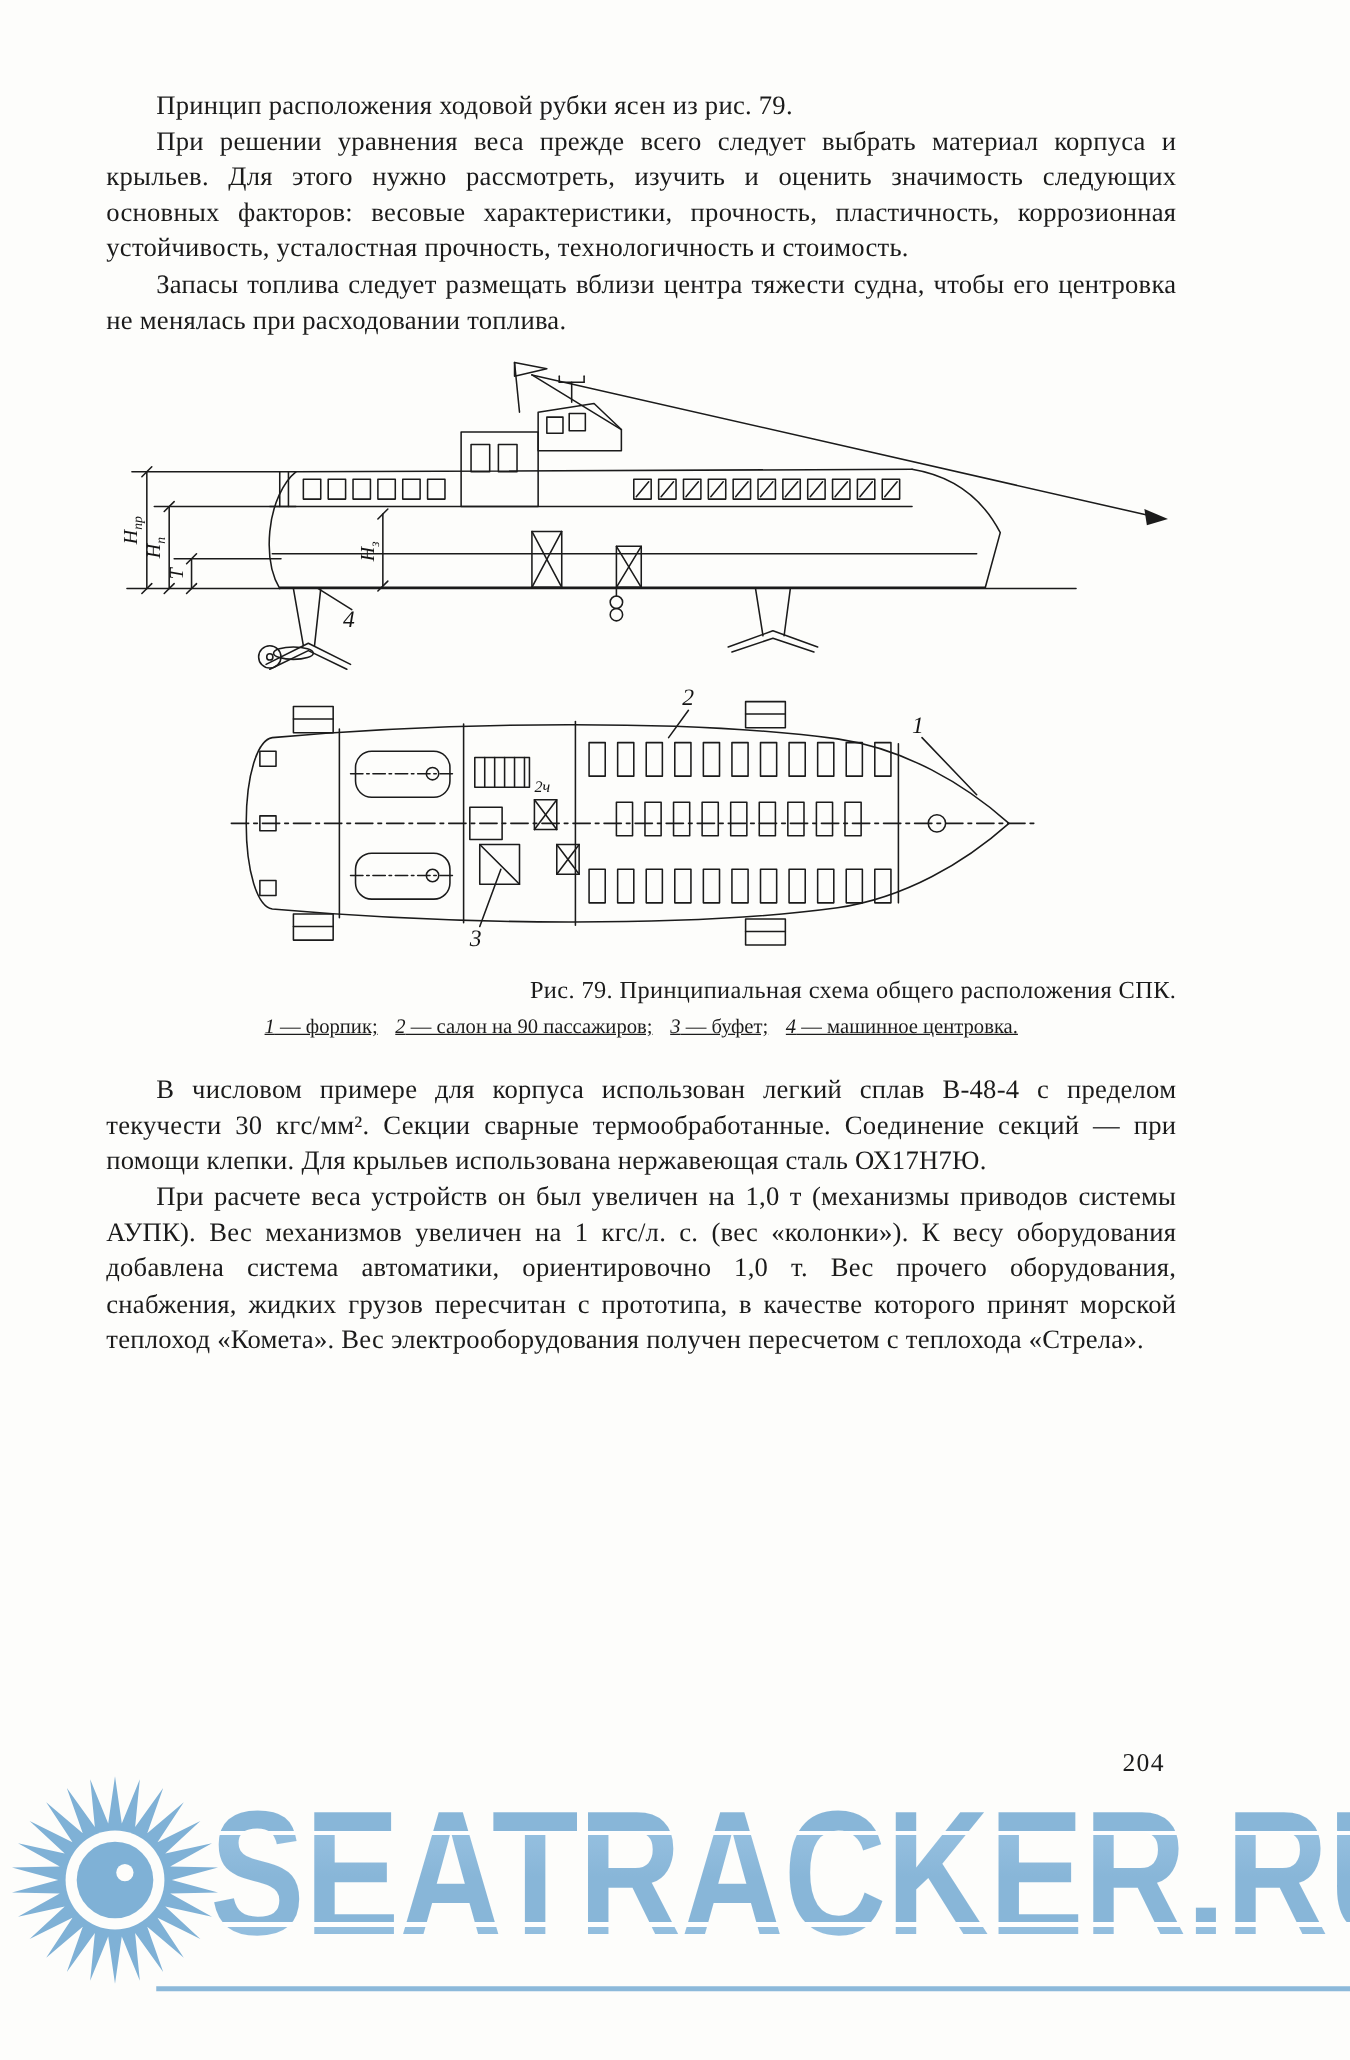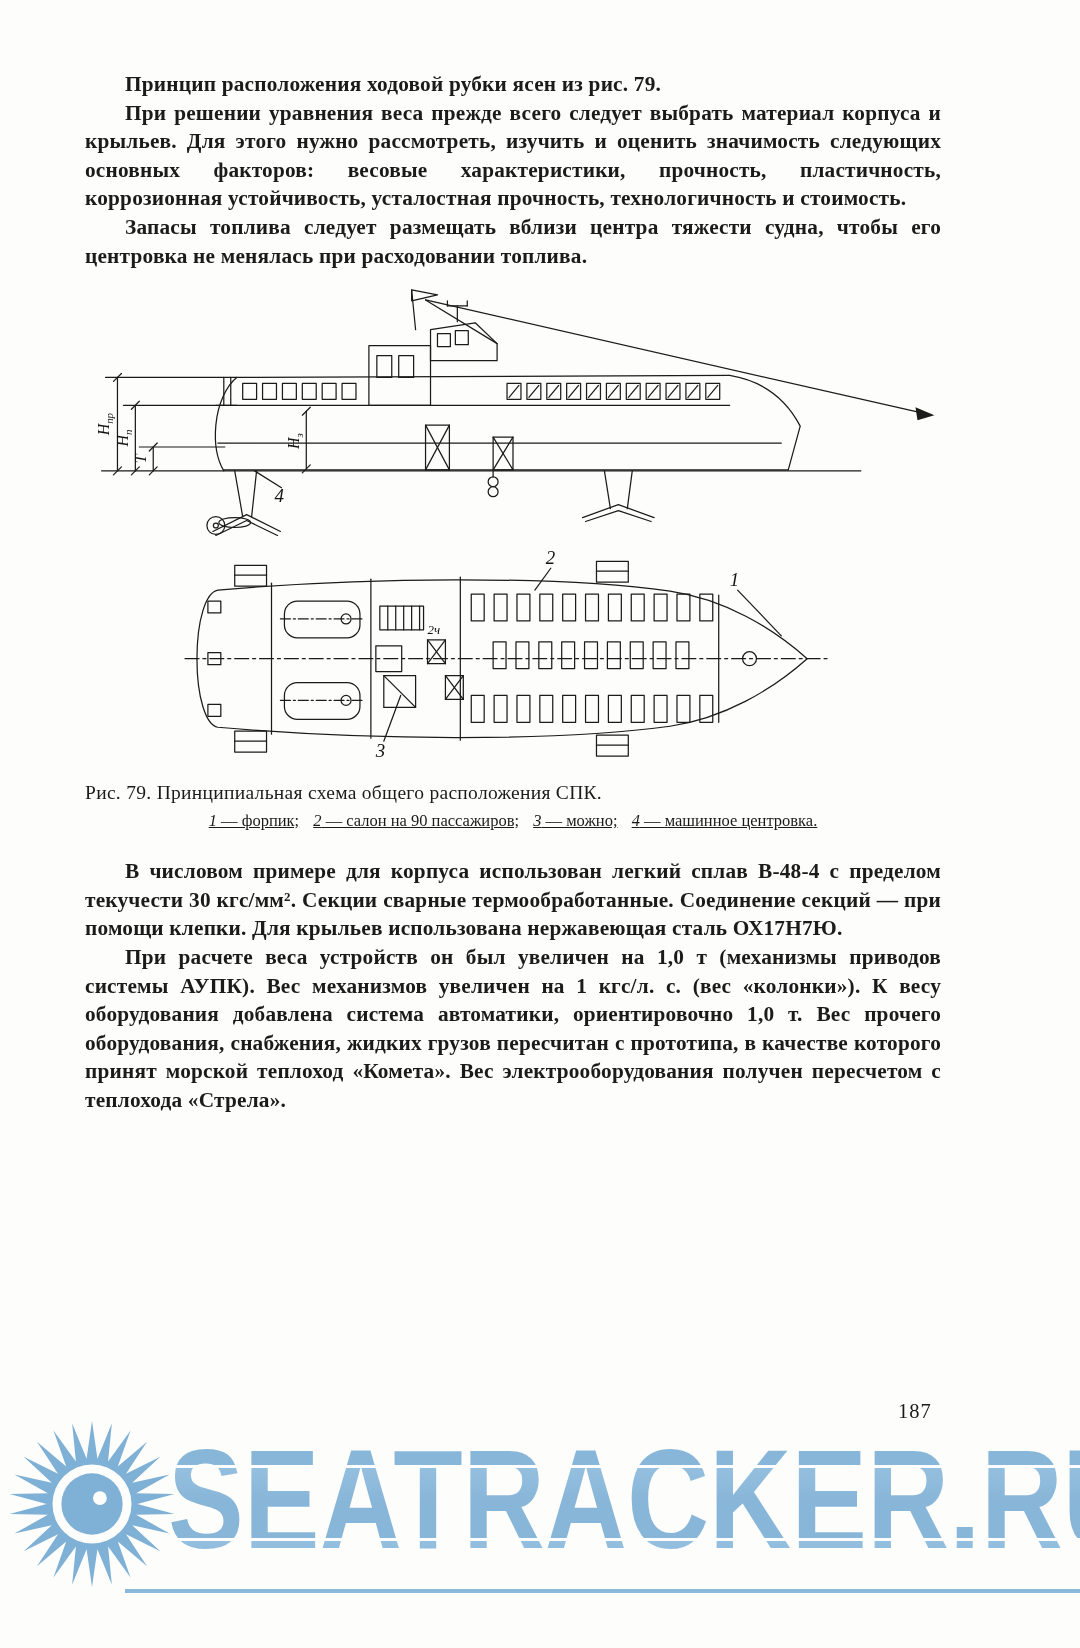--- a/index.html
+++ b/index.html
@@ -12,35 +12,34 @@
     overflow:hidden;
   }
   .content { position:absolute; left:85px; top:70px; width:856px; }
   p.body-text {
     margin:0;
     font-size:21.3px;
     line-height:28.6px;
     text-align:justify;
     text-indent:40px;
     letter-spacing:0.2px;
-    font-weight:bold;
   }
   .figure-block { margin:16px 0 6px 0; }
   .diagram { display:block; }
   .diagram line, .diagram path, .diagram rect, .diagram circle,
   .diagram ellipse, .diagram polyline, .diagram polygon, .diagram use {
     stroke:#1b1b1b; stroke-width:1.25; fill:none; stroke-linecap:round; stroke-linejoin:round;
   }
   .diagram .arrowhead { fill:#1b1b1b; stroke:none; }
   .diagram text { stroke:none; fill:#141414; font-family:"Liberation Serif", serif; }
   .diagram .dim { font-size:16px; font-style:italic; }
   .diagram .dim .sub { font-size:11px; }
   .diagram .call { font-size:19px; font-style:italic; }
   .diagram .small-label { font-size:13px; font-style:italic; }
-  .fig-caption { text-align:left; font-size:19.5px; margin-top:14px; letter-spacing:0.3px; }
+  .fig-caption { text-align:right; font-size:19.5px; margin-top:14px; letter-spacing:0.3px; }
   .fig-legend { text-align:center; font-size:16.5px; margin-top:7px; margin-bottom:26px; }
   .fig-legend .leg-item { margin:0 5px; white-space:nowrap;text-decoration:underline; }
   .fig-legend i { font-style:italic; }
   .page-number {
     position:absolute; left:898px; top:1400px;
     font-size:20.5px; letter-spacing:1px;
   }
   .watermark { position:absolute; left:0; top:1418px; width:1080px; height:180px; pointer-events:none; }
   .wm-sun { position:absolute; left:8px; top:2px; }
   .wm-text {
@@ -282,30 +281,30 @@
           <line x1="656" y1="306" x2="700" y2="352"></line>
           <text class="call" x="292" y="474">3</text>
           <line x1="300" y1="458" x2="317" y2="412"></line>
         </g>
       </svg>
 
       <div class="fig-caption">Рис. 79. Принципиальная схема общего расположения СПК.</div>
       <div class="fig-legend">
         <span class="leg-item"><i>1</i><span> — форпик;</span></span>
         <span class="leg-item"><i>2</i><span> — салон на 90 пассажиров;</span></span>
-        <span class="leg-item"><i>3</i><span> — можно;</span></span>
+        <span class="leg-item"><i>3</i><span> — буфет;</span></span>
         <span class="leg-item"><i>4</i><span> — машинное центровка.</span></span>
       </div>
     </div>
 
     <p class="body-text">В числовом примере для корпуса использован легкий сплав В-48-4 с пределом текучести 30 кгс/мм². Секции сварные термообработанные. Соединение секций — при помощи клепки. Для крыльев использована нержавеющая сталь ОХ17Н7Ю.</p>
     <p class="body-text">При расчете веса устройств он был увеличен на 1,0 т (механизмы приводов системы АУПК). Вес механизмов увеличен на 1 кгс/л. с. (вес «колонки»). К весу оборудования добавлена система автоматики, ориентировочно 1,0 т. Вес прочего оборудования, снабжения, жидких грузов пересчитан с прототипа, в качестве которого принят морской теплоход «Комета». Вес электрооборудования получен пересчетом с теплохода «Стрела».</p>
   </div>
 
-  <div class="page-number">187</div>
+  <div class="page-number">204</div>
 
   <div class="watermark">
     <svg class="wm-sun" width="168" height="168" viewBox="0 0 170 170" aria-hidden="true">
       <polygon id="sun-rays" points="131.0,85.0 168.4,95.1 129.7,96.0 163.5,114.8 125.7,106.4 154.1,132.7 119.4,115.5 140.7,147.9 111.1,122.9 124.0,159.4 101.3,128.0 105.1,166.6 90.5,130.7 85.0,169.0 79.5,130.7 64.9,166.6 68.7,128.0 46.0,159.4 58.9,122.9 29.3,147.9 50.6,115.5 15.9,132.7 44.3,106.4 6.5,114.8 40.3,96.0 1.6,95.1 39.0,85.0 1.6,74.9 40.3,74.0 6.5,55.2 44.3,63.6 15.9,37.3 50.6,54.5 29.3,22.1 58.9,47.1 46.0,10.6 68.7,42.0 64.9,3.4 79.5,39.3 85.0,1.0 90.5,39.3 105.1,3.4 101.3,42.0 124.0,10.6 111.1,47.1 140.7,22.1 119.4,54.5 154.1,37.3 125.7,63.6 163.5,55.2 129.7,74.0 168.4,74.9" fill="#7fb1d6" stroke="none"></polygon>
       <circle cx="85" cy="85" r="40" fill="#fdfdfb" stroke="none"></circle>
       <circle cx="85" cy="85" r="31" fill="#7fb1d6" stroke="none"></circle>
       <circle cx="93" cy="79" r="7" fill="#fdfdfb" stroke="none"></circle>
     </svg>
     <div class="wm-text">SEATRACKER.RU</div>
   </div>

